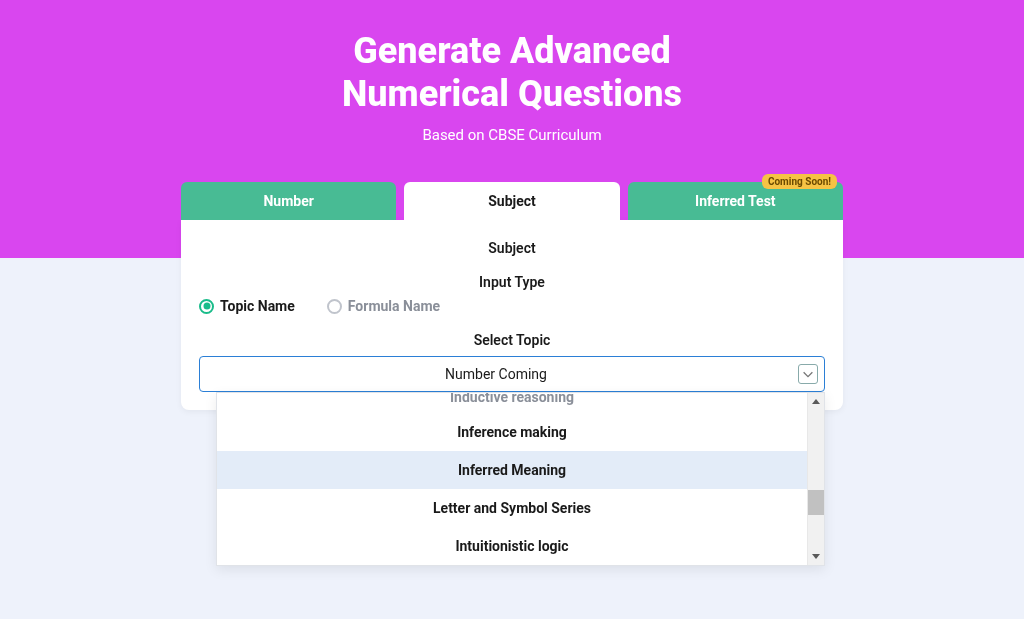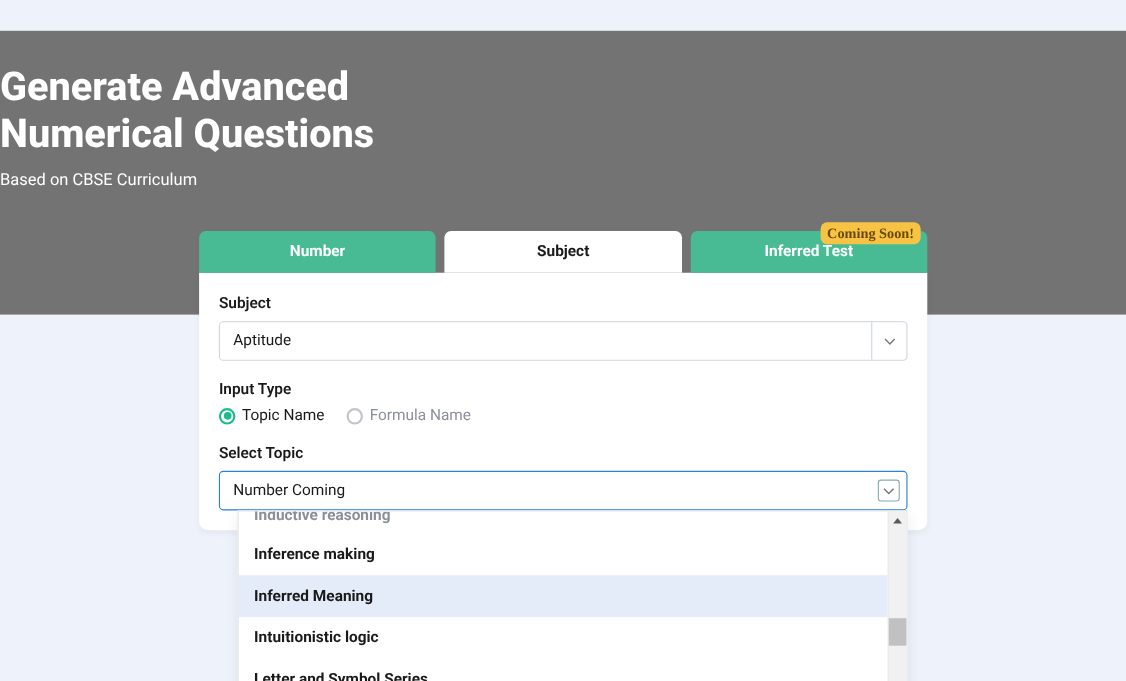--- a/index.html
+++ b/index.html
@@ -9,25 +9,25 @@
       font-family: -apple-system, BlinkMacSystemFont, "Segoe UI", Roboto, "Helvetica Neue", Arial, sans-serif;
     }
     body {
       background: #eef2fb;
       width: 1024px;
       height: 619px;
       overflow: hidden;
       position: relative;
     }
     .hero {
-      background: #737373;
+      background: #d946ef;
       width: 100%;
       height: 258px;
       padding-top: 30px;
-      margin-top: 28px;
+      text-align: center;
     }
     .title {
       color: #ffffff;
       font-size: 36px;
       font-weight: 800;
       line-height: 1.2;
     }
     .subtitle {
       color: #ffffff;
       font-size: 15px;
@@ -63,25 +63,24 @@
     .tab.active {
       background: #ffffff;
       color: #1a1a1a;
     }
     .badge {
       position: absolute;
       top: -8px;
       right: 6px;
       background: #f6c344;
       color: #6b4a00;
-      font-size: 13px;
+      font-size: 10px;
       font-weight: 700;
       padding: 2px 6px;
       border-radius: 6px;
-      font-family: Liberation Serif, serif;
     }
     .panel {
       background: #ffffff;
       border-radius: 0 0 8px 8px;
       padding: 20px 0 18px 0;
       box-shadow: 0 2px 6px rgba(0,0,0,0.05);
     }
     .inner {
       padding: 0 18px;
     }
@@ -134,23 +133,24 @@
       border: 1px solid #8aa;
       border-radius: 3px;
       padding: 2px;
       display: flex;
     }
     .section-gap {
       margin-top: 18px;
     }
     .radios {
       display: flex;
-      gap: 20px;
+      gap: 32px;
       align-items: center;
       margin-top: 2px;
+      font-weight: bold;
     }
     .radio {
       display: flex;
       align-items: center;
       gap: 6px;
       cursor: pointer;
     }
     .radio-circle {
       width: 15px;
       height: 15px;
@@ -272,28 +272,20 @@
       <div class="tab inactive">
         <span>Inferred Test</span>
         <span class="badge">Coming Soon!</span>
       </div>
     </div>
 
     <div class="panel">
       <div class="inner">
 
         <div class="label">Subject</div>
-        <div class="select">
-          <div class="select-value">Aptitude</div>
-          <div class="select-indicator">
-            <svg class="chev" viewBox="0 0 16 16">
-                <path d="M3 6 L8 11 L13 6"></path>
-              </svg>
-          </div>
-        </div>
 
         <div class="label section-gap">Input Type</div>
         <div class="radios">
           <div class="radio checked">
             <div class="radio-circle"></div>
             <span class="radio-label">Topic Name</span>
           </div>
           <div class="radio">
             <div class="radio-circle"></div>
             <span class="radio-label">Formula Name</span>
@@ -311,22 +303,22 @@
                   </svg>
               </div>
             </div>
           </div>
 
           <div class="dropdown-list">
             <div class="options">
               <div class="option partial">Inductive reasoning</div>
               <div class="option">Inference making</div>
               <div class="option highlighted">Inferred Meaning</div>
+              <div class="option">Letter and Symbol Series</div>
               <div class="option">Intuitionistic logic</div>
-              <div class="option">Letter and Symbol Series</div>
             </div>
             <div class="scrollbar">
               <div class="sb-btn">
                   <div class="sb-arrow up"></div>
                 </div>
               <div class="sb-track">
                 <div class="sb-thumb"></div>
               </div>
               <div class="sb-btn">
                   <div class="sb-arrow down"></div>

